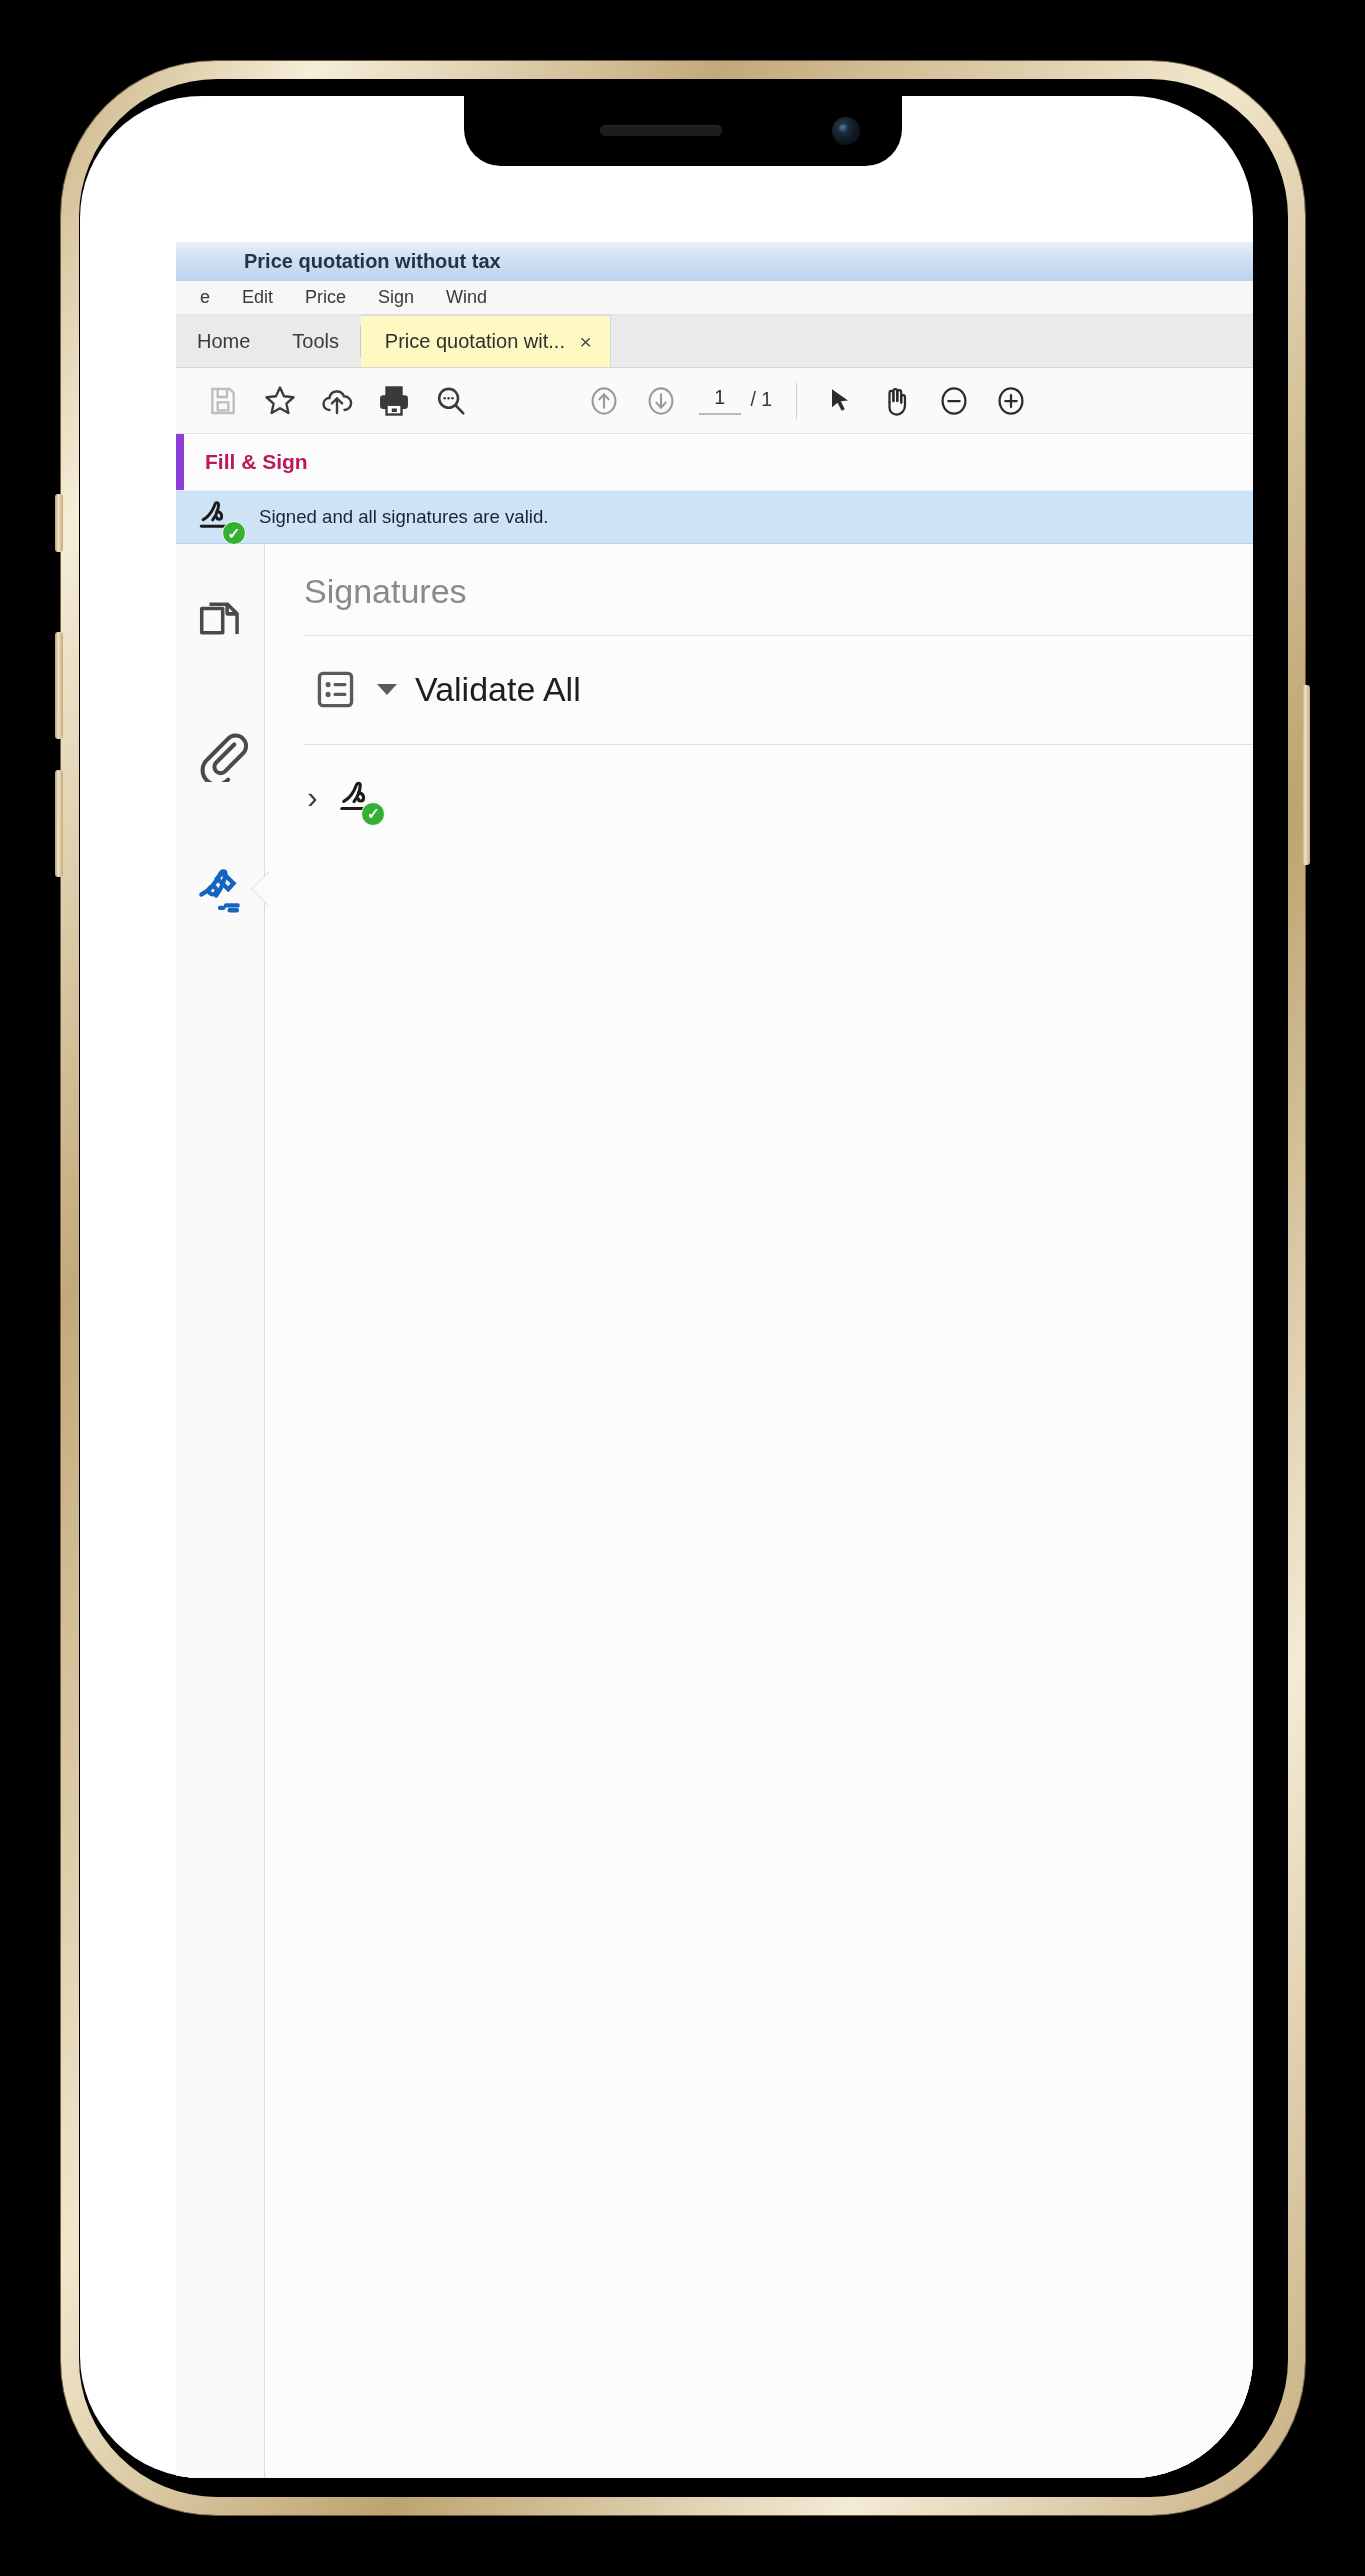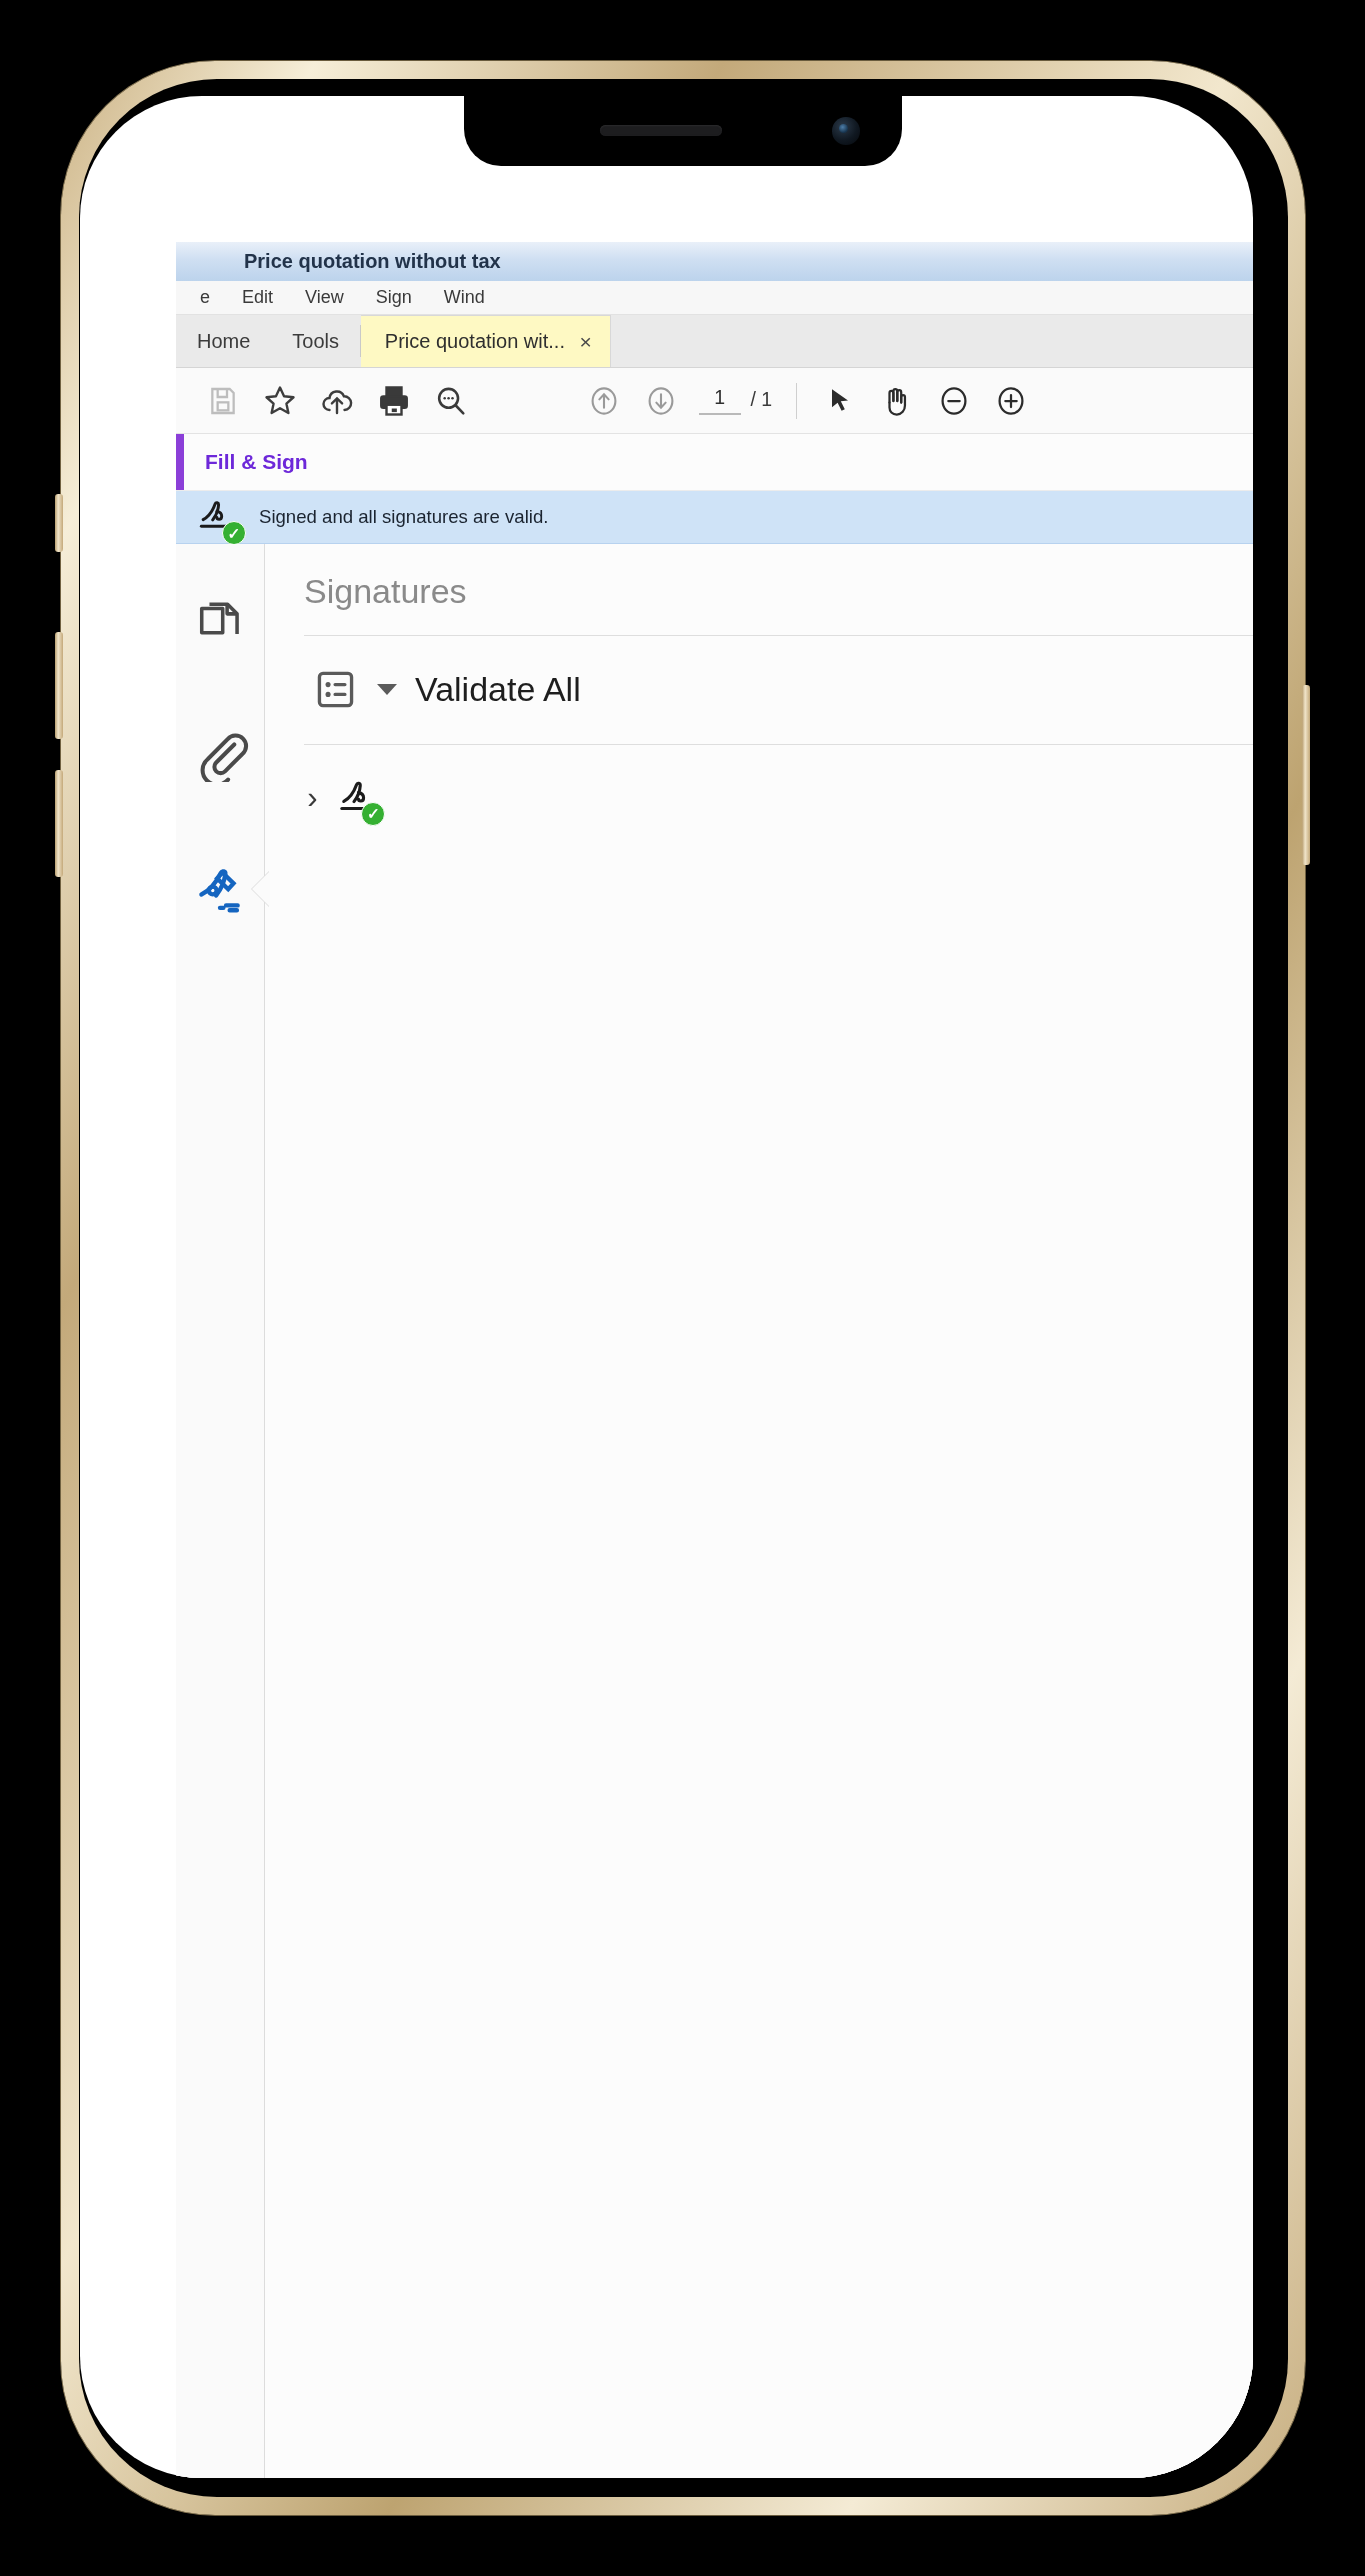--- a/index.html
+++ b/index.html
@@ -177,21 +177,21 @@
     background: #fcfcfc;
     border-bottom: 0.8px solid #ececec;
     display: flex; align-items: center;
     position: relative;
   }
   #fillsign-accent {
     width: 8px; height: 100%;
     background: #8b3fd8;
   }
   #fillsign-label {
-    font-size: 21px; font-weight: bold; color: #6d28d9;
+    font-size: 21px; font-weight: bold; color: #be185d;
     margin-left: 21px;
   }
 
   
   #signed-banner {
     height: 53px;
     background: #cfe3f7;
     border-bottom: 0.8px solid #b7d2ef;
     display: flex; align-items: center;
     padding-left: 18px; gap: 18px;
@@ -285,21 +285,21 @@
 
   <div id="app-window">
 
     <div id="win-titlebar">
       <span id="win-title">Price quotation without tax</span>
     </div>
 
     <div id="menu-bar">
       <span class="menu-item">e</span>
       <span class="menu-item">Edit</span>
-      <span class="menu-item">View</span>
+      <span class="menu-item">Price</span>
       <span class="menu-item">Sign</span>
       <span class="menu-item">Wind</span>
     </div>
 
     <div id="tab-strip">
       <div class="flat-tab">
         <span>Home</span>
       </div>
       <div class="flat-tab">
         <span>Tools</span>

